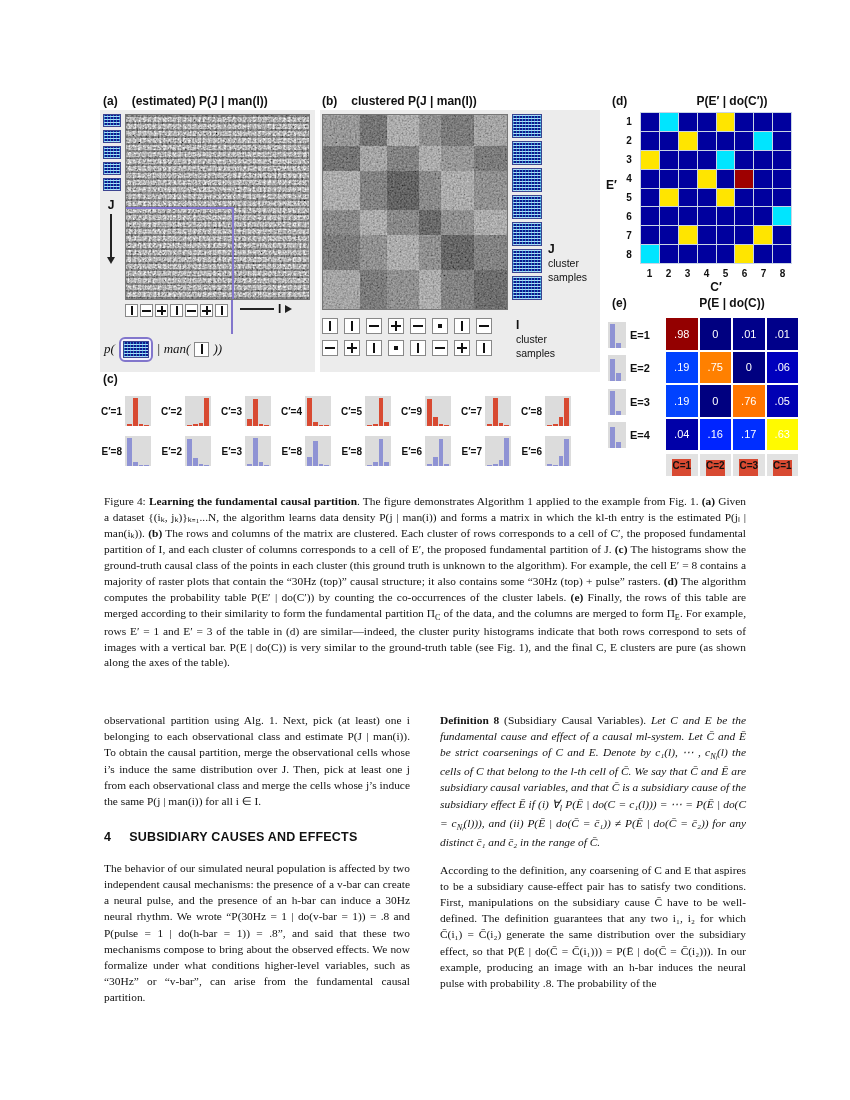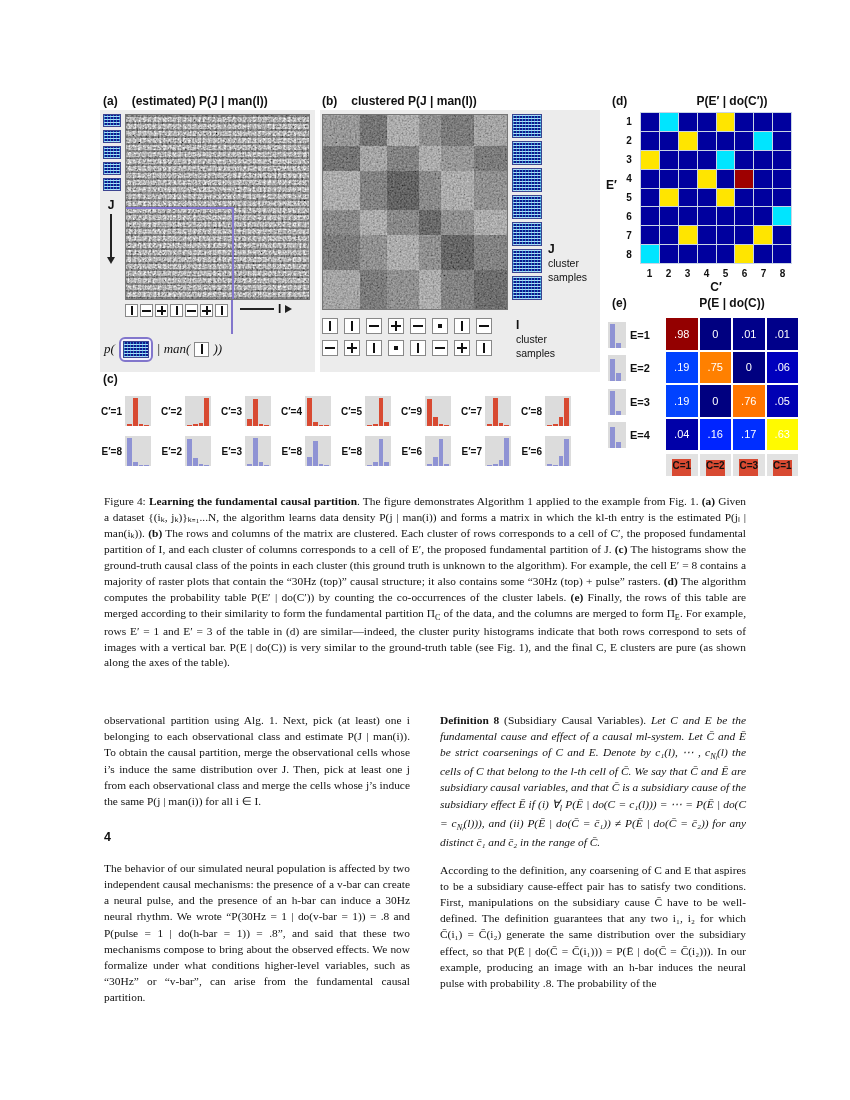--- a/index.html
+++ b/index.html
@@ -666,20 +666,21 @@
         </div>
       </div>
   </section>
 
   <div class="caption" id="caption-text"><span class="seg">Figure 4: </span><span class="seg b">Learning the fundamental causal partition</span><span class="seg">. The figure demonstrates Algorithm 1 applied to the example from Fig. 1. </span><span class="seg b">(a)</span><span class="seg"> Given a dataset {(iₖ, jₖ)}ₖ₌₁...N, the algorithm learns data density P(j | man(i)) and forms a matrix in which the kl-th entry is the estimated P(jₗ | man(iₖ)). </span><span class="seg b">(b)</span><span class="seg"> The rows and columns of the matrix are clustered. Each cluster of rows corresponds to a cell of C′, the proposed fundamental partition of I, and each cluster of columns corresponds to a cell of E′, the proposed fundamental partition of J. </span><span class="seg b">(c)</span><span class="seg"> The histograms show the ground-truth causal class of the points in each cluster (this ground truth is unknown to the algorithm). For example, the cell E′ = 8 contains a majority of raster plots that contain the “30Hz (top)” causal structure; it also contains some “30Hz (top) + pulse” rasters. </span><span class="seg b">(d)</span><span class="seg"> The algorithm computes the probability table P(E′ | do(C′)) by counting the co-occurrences of the cluster labels. </span><span class="seg b">(e)</span><span class="seg"> Finally, the rows of this table are merged according to their similarity to form the fundamental partition Π</span><span class="seg sub">C</span><span class="seg"> of the data, and the columns are merged to form Π</span><span class="seg sub">E</span><span class="seg">. For example, rows E′ = 1 and E′ = 3 of the table in (d) are similar—indeed, the cluster purity histograms indicate that both rows correspond to sets of images with a vertical bar. P(E | do(C)) is very similar to the ground-truth table (see Fig. 1), and the final C, E clusters are pure (as shown along the axes of the table).</span></div>
 
   <div class="col col-left">
     <p class="bodyp">observational partition using Alg. 1. Next, pick (at least) one i belonging to each observational class and estimate P(J | man(i)). To obtain the causal partition, merge the observational cells whose i’s induce the same distribution over J. Then, pick at least one j from each observational class and merge the cells whose j’s induce the same P(j | man(i)) for all i ∈ I.</p>
     <div class="sec-head">
       <span>4</span>
+      <span>SUBSIDIARY CAUSES AND EFFECTS</span>
     </div>
     <p class="bodyp">The behavior of our simulated neural population is affected by two independent causal mechanisms: the presence of a v-bar can create a neural pulse, and the presence of an h-bar can induce a 30Hz neural rhythm. We wrote “P(30Hz = 1 | do(v-bar = 1)) = .8 and P(pulse = 1 | do(h-bar = 1)) = .8”, and said that these two mechanisms compose to bring about the observed effects. We now formalize under what conditions higher-level variables, such as “30Hz” or “v-bar”, can arise from the fundamental causal partition.</p>
   </div>
 
   <div class="col col-right">
     <p class="bodyp" id="definition-para"><span class="seg b">Definition 8</span><span class="seg"> (Subsidiary Causal Variables). </span><span class="seg i">Let C and E be the fundamental cause and effect of a causal ml-system. Let C̄ and Ē be strict coarsenings of C and E. Denote by c₁(l), ⋯ , c</span><span class="seg i sub">Nₗ</span><span class="seg i">(l) the cells of C that belong to the l-th cell of C̄. We say that C̄ and Ē are subsidiary causal variables, and that C̄ is a subsidiary cause of the subsidiary effect Ē if (i) ∀</span><span class="seg i sub">l</span><span class="seg i"> P(Ē | do(C = c₁(l))) = ⋯ = P(Ē | do(C = c</span><span class="seg i sub">Nₗ</span><span class="seg i">(l))), and (ii) P(Ē | do(C̄ = c̄₁)) ≠ P(Ē | do(C̄ = c̄₂)) for any distinct c̄₁ and c̄₂ in the range of C̄.</span></p>
     <p class="bodyp">According to the definition, any coarsening of C and E that aspires to be a subsidiary cause-effect pair has to satisfy two conditions. First, manipulations on the subsidiary cause C̄ have to be well-defined. The definition guarantees that any two i₁, i₂ for which C̄(i₁) = C̄(i₂) generate the same distribution over the subsidiary effect, so that P(Ē | do(C̄ = C̄(i₁))) = P(Ē | do(C̄ = C̄(i₂))). In our example, producing an image with an h-bar induces the neural pulse with probability .8. The probability of the</p>
   </div>
 
 </div>

